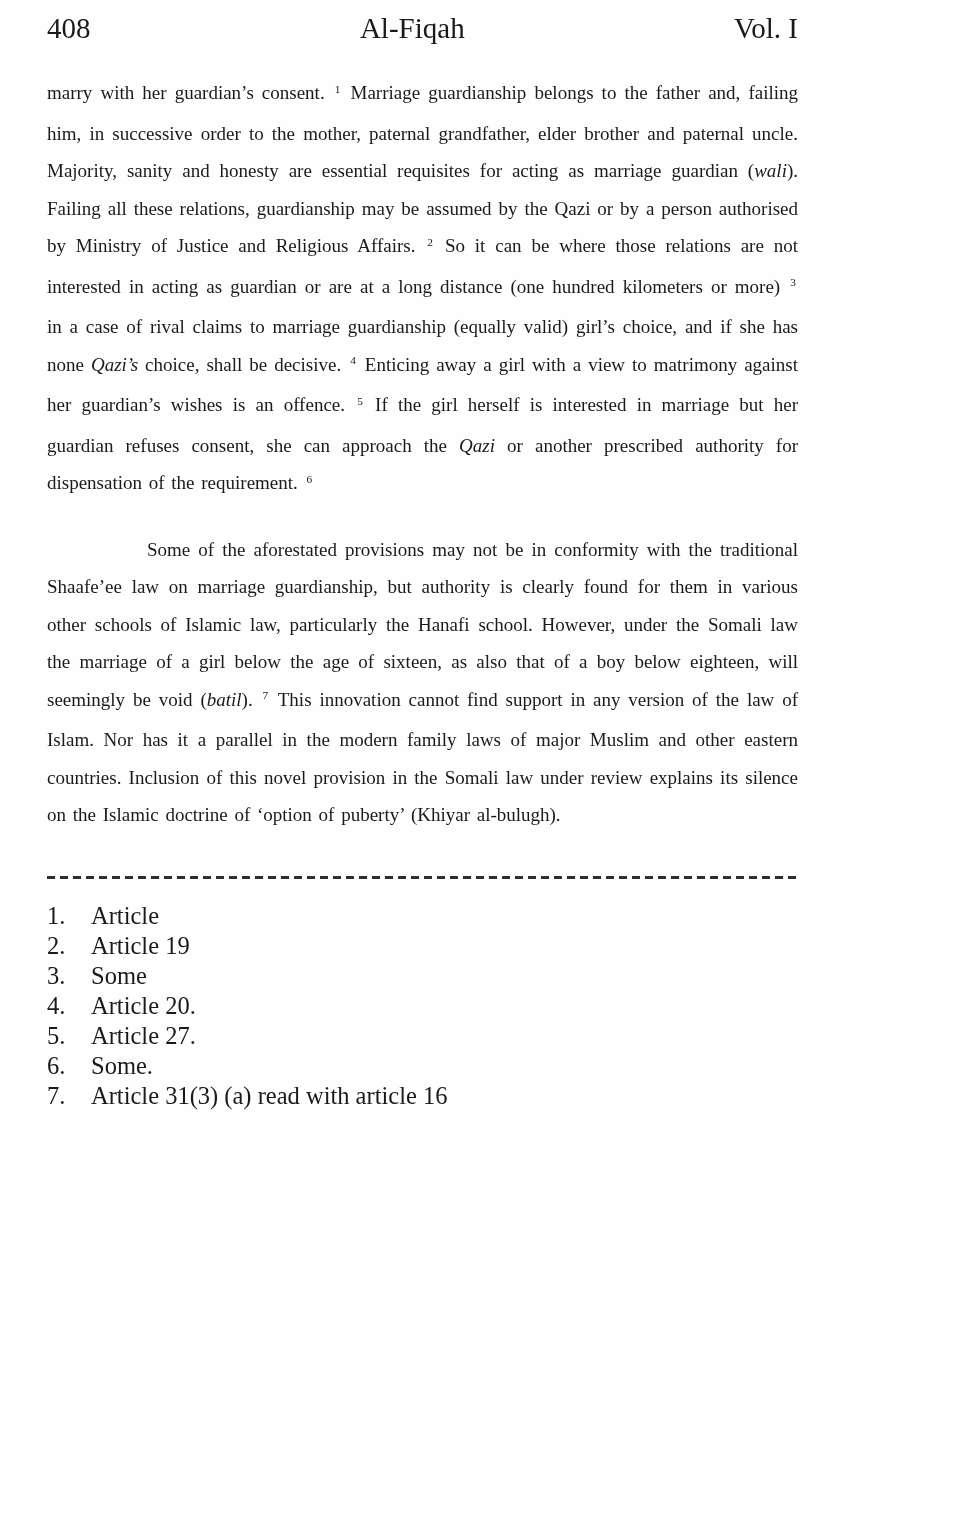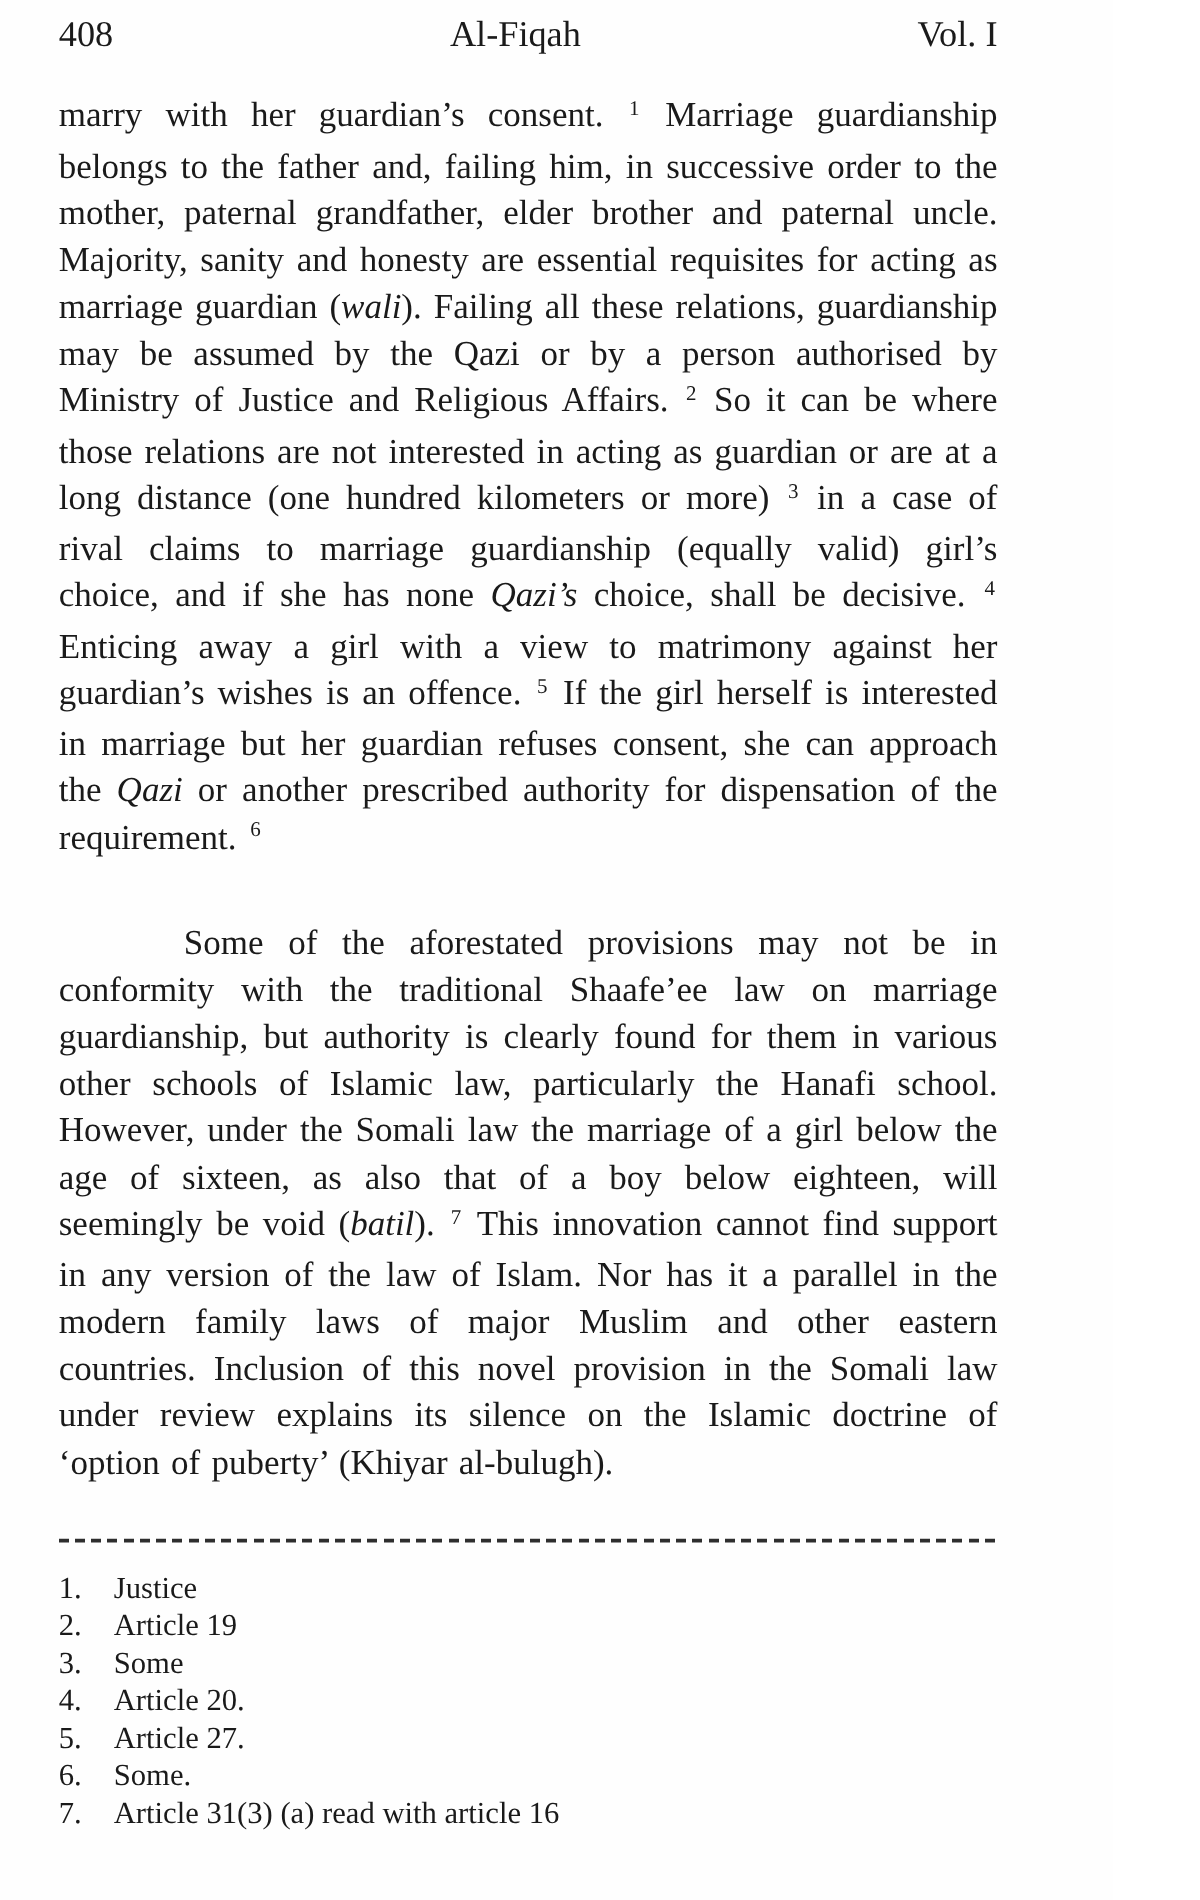--- a/index.html
+++ b/index.html
@@ -23,27 +23,27 @@
     justify-content: space-between;
     align-items: baseline;
     font-size: 29px;
     line-height: 36px;
   }
   .page-header .book-title {
   }
   .body-text {
     margin: 0;
     margin-top: 28px;
-    font-size: 28px;
+    font-size: 19px;
     line-height: 37.5px;
     text-align: justify;
     word-spacing: 2px;
   }
   .para-2 {
-    margin-top: 44px;
+    margin-top: 26px;
     text-indent: 100px;
   }
   .it {
     font-style: italic;
   }
   .sup {
     font-size: 0.6em;
     vertical-align: baseline;
     position: relative;
     top: -0.55em;
@@ -87,21 +87,21 @@
 
   <p class="body-text para-1"><span>marry with her guardian’s consent. </span><span class="sup">1</span><span> Marriage guardianship belongs to the father and, failing him, in successive order to the mother, paternal grandfather, elder brother and paternal uncle. Majority, sanity and honesty are essential requisites for acting as marriage guardian (</span><span class="it">wali</span><span>). Failing all these relations, guardianship may be assumed by the Qazi or by a person authorised by Ministry of Justice and Religious Affairs. </span><span class="sup">2</span><span> So it  can be where those relations are not interested in acting as guardian or are at a long distance (one hundred kilometers or more) </span><span class="sup">3</span><span>  in a case of rival claims to marriage guardianship (equally valid) girl’s choice, and if she has none </span><span class="it">Qazi’s</span><span> choice, shall be decisive. </span><span class="sup">4</span><span> Enticing away a girl with a view to matrimony against her guardian’s wishes is an offence. </span><span class="sup">5</span><span> If the girl herself is interested in marriage but her guardian refuses consent, she can approach the </span><span class="it">Qazi</span><span> or another prescribed authority for dispensation of the requirement. </span><span class="sup">6</span></p>
 
   <p class="body-text para-2"><span>Some of the aforestated provisions may not be in conformity with the traditional Shaafe’ee law on marriage guardianship, but authority is clearly found for them in various other schools of Islamic law, particularly the Hanafi school. However, under the Somali law the marriage of a girl below the age of sixteen, as also that of a boy below eighteen, will seemingly be void (</span><span class="it">batil</span><span>). </span><span class="sup">7</span><span> This innovation cannot find support in any version of the law of Islam. Nor has it a parallel in the modern family laws of major Muslim and other eastern countries. Inclusion of this novel provision in the Somali law under review explains its silence on the Islamic doctrine of ‘option of puberty’ (Khiyar al-bulugh).</span></p>
 
   <div class="separator"></div>
 
   <div class="footnotes">
     <div class="fn-row">
       <span class="fn-num">1.</span>
-      <span class="fn-text">Justice</span>
+      <span class="fn-text">Article</span>
     </div>
     <div class="fn-row">
       <span class="fn-num">2.</span>
       <span class="fn-text">Article  19</span>
     </div>
     <div class="fn-row">
       <span class="fn-num">3.</span>
       <span class="fn-text">Some</span>
     </div>
     <div class="fn-row">

